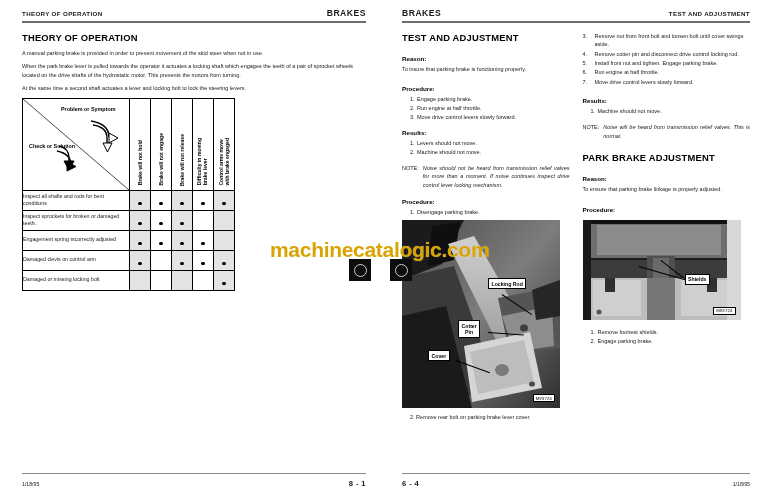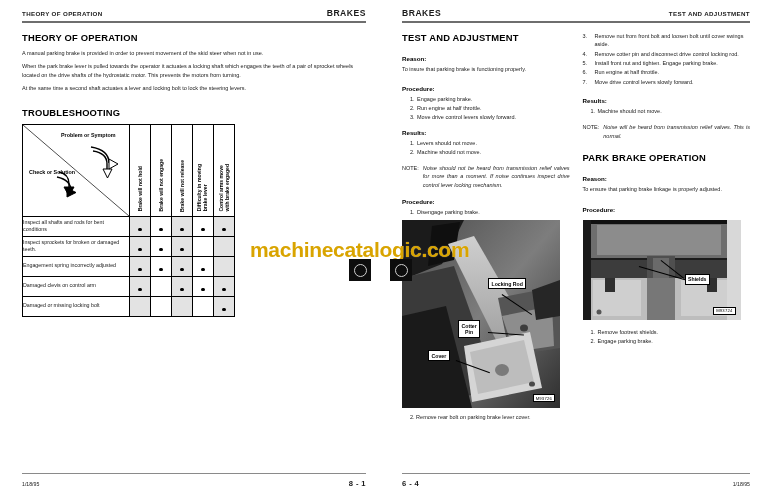--- a/index.html
+++ b/index.html
@@ -110,21 +110,21 @@
   .page.right .footer { left: 18px; right: 18px; }
   .footer .line { height: 1.4px; background: #8a8a8a; margin-bottom: 5px; }
   .footer .row {
     display: flex; justify-content: space-between; align-items: baseline;
     font-size: 5.2px; color: #1a1a1a;
   }
   .footer .pg { font-size: 7.6px; font-weight: bold; letter-spacing: .4px; }
 
   
   .watermark {
-    position: absolute; left: 250px; top: 238px; z-index: 40;
+    position: absolute; left: 270px; top: 238px; z-index: 40;
     font-size: 21px; font-weight: bold; color: #d9a400; letter-spacing: -0.3px;
     white-space: nowrap; pointer-events: none;
     text-shadow: 0 0 1px rgba(255,255,255,.6);
   }
   .wm-logos { position: absolute; left: 349px; top: 259px; z-index: 41; display: flex; gap: 19px; }
   .wm-logo {
     width: 22px; height: 22px; background: #0d0d0d;
     display: flex; align-items: center; justify-content: center;
   }
   .wm-logo i {
@@ -143,21 +143,20 @@
       <div>THEORY OF OPERATION</div>
       <div class="r big">BRAKES</div>
     </div>
     <div class="rule-top"></div>
 
     <h1 class="sec">THEORY OF OPERATION</h1>
     <p class="body">A manual parking brake is provided in order to prevent movement of the skid steer when not in use.</p>
     <p class="body">When the park brake lever is pulled towards the operator it actuates a locking shaft which engages the teeth of a pair of sprocket wheels located on the drive shafts of the hydrostatic motor. This prevents the motors from turning.</p>
     <p class="body">At the same time a second shaft actuates a lever and locking bolt to lock the steering levers.</p>
 
-    <h1 class="sec sp">TROUBLESHOOTING</h1>
 
     <table class="ts">
       <tbody>
           <tr>
         <td>
           <div class="diag">
             <svg width="106" height="91" viewBox="0 0 106 91">
               <line x1="0" y1="0" x2="106" y2="91" stroke="#000" stroke-width="0.7"></line>
 
               <path d="M70 26 q14 2 14 13 l0 6" fill="none" stroke="#000" stroke-width="1.4"></path>
@@ -353,21 +352,21 @@
         <h2 class="sub" style="margin-top:11px">Results:</h2>
         <ol class="steps">
           <li>Machine should not move.</li>
         </ol>
 
         <div class="note" style="margin-top:6px">
           <div class="lbl">NOTE:</div>
           <div class="txt">Noise will be heard from transmission relief valves. This is normal.</div>
         </div>
 
-        <h1 class="sec" style="margin-top:12px">PARK BRAKE OPERATION</h1>
+        <h1 class="sec" style="margin-top:12px">PARK BRAKE ADJUSTMENT</h1>
 
         <h2 class="sub" style="margin-top:12px">Reason:</h2>
         <p class="body just">To ensure that parking brake linkage is properly adjusted.</p>
 
         <h2 class="sub" style="margin-top:12px">Procedure:</h2>
 
         <div class="photo" style="width:158px;height:100px;margin-top:7px">
           <svg class="ph-bg" width="158" height="100" viewBox="0 0 158 100" preserveAspectRatio="none">
             <rect width="158" height="100" fill="#2a2a2a"></rect>
             <rect x="8" y="2" width="136" height="36" fill="#6e6e6e"></rect>

